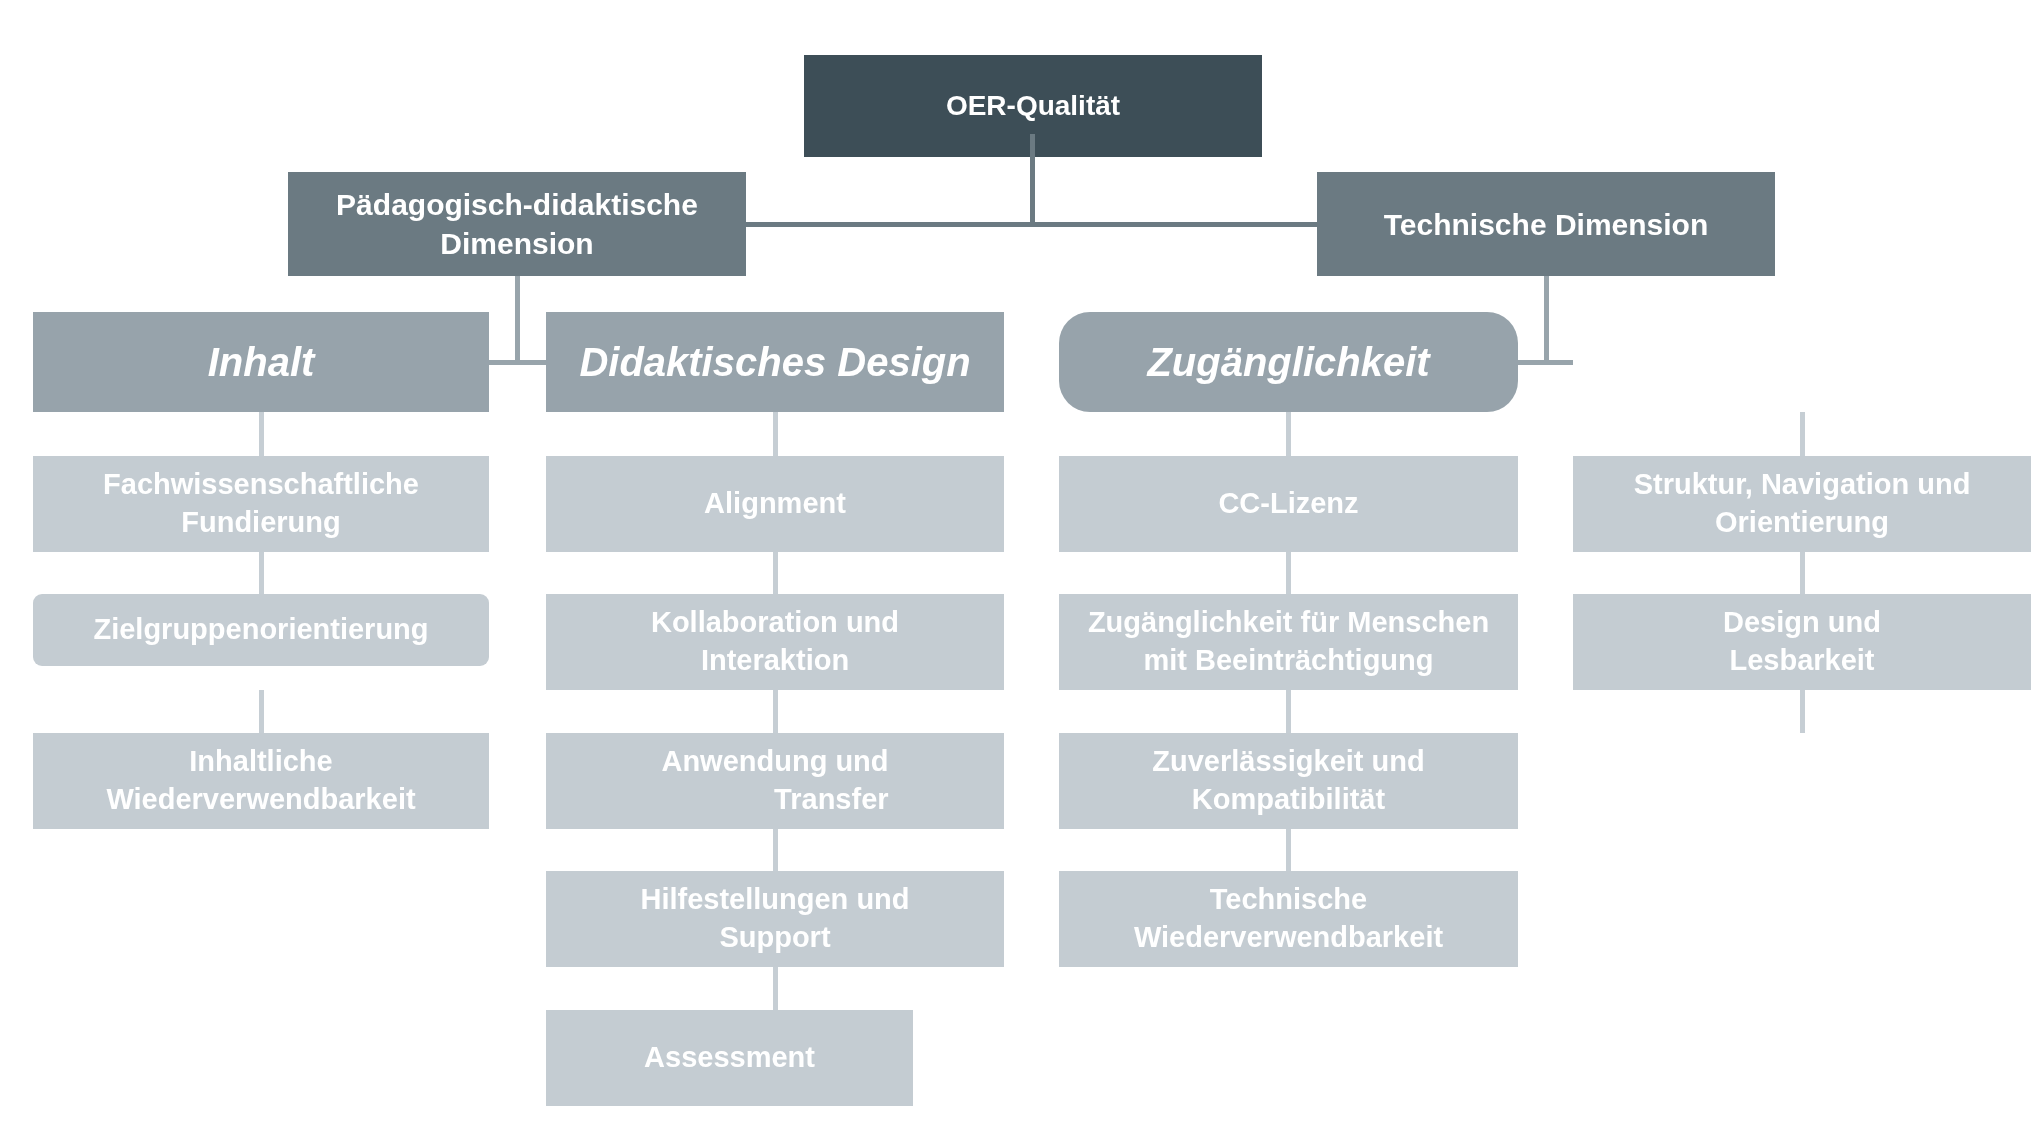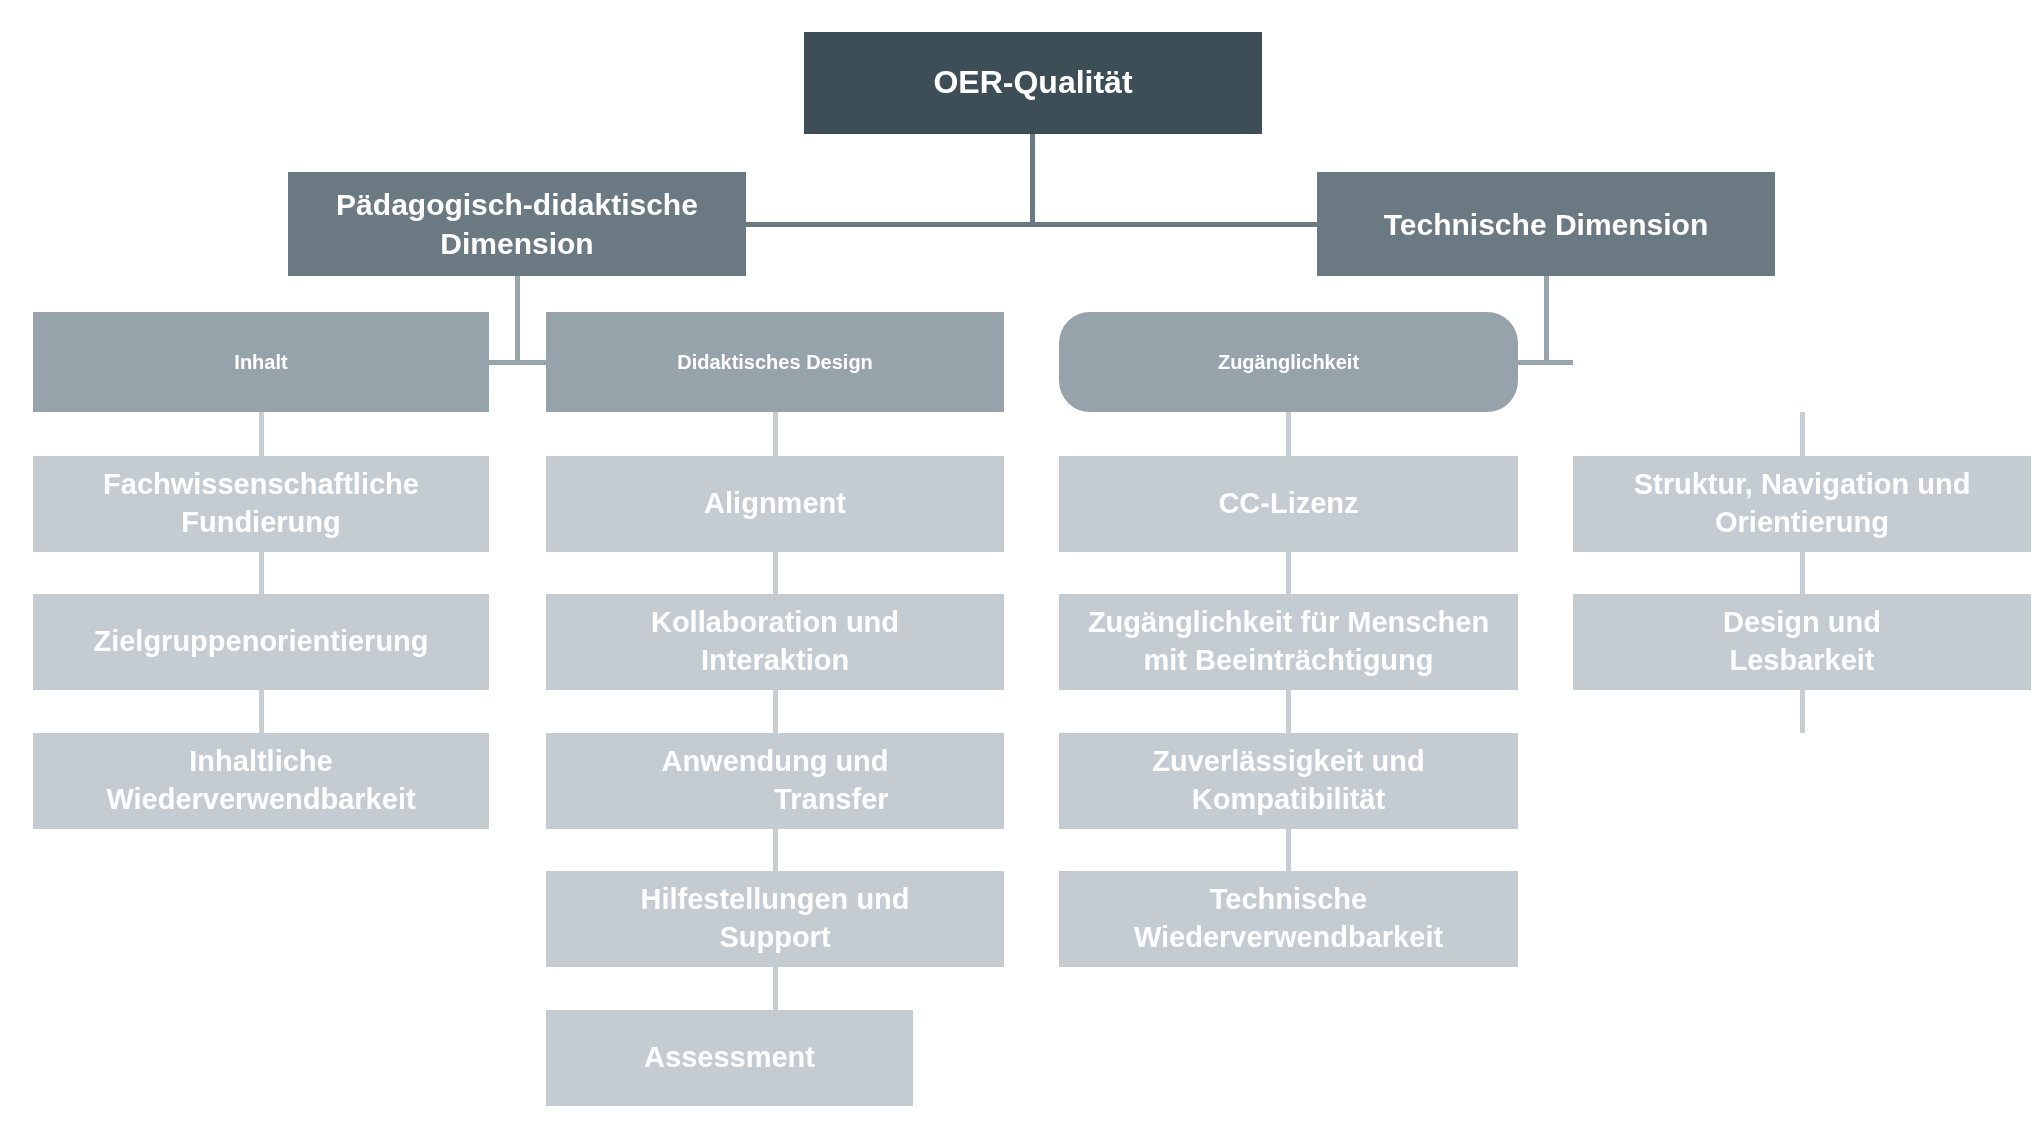--- a/index.html
+++ b/index.html
@@ -17,23 +17,23 @@
     align-items: center;
     justify-content: center;
     text-align: center;
     white-space: pre-line;
     color: var(--text, #ffffff);
     font-weight: bold;
     line-height: 1.3;
     box-sizing: border-box;
     padding: 0 12px;
   }
-  .l1 { background: var(--level1-bg, #3d4e57); font-size: 32px; }
+  .l1 { background: var(--level1-bg, #3d4e57); font-size: 28px; margin-top: 23px; }
   .l2 { background: var(--level2-bg, #6b7a82); font-size: 30px; }
-  .l3 { background: var(--level3-bg, #97a3ab); font-size: 20px; }
+  .l3 { background: var(--level3-bg, #97a3ab); font-size: 40px; font-style: italic; }
   .l4 { background: var(--level4-bg, #c4ccd2); font-size: 29px; }
   .line { position: absolute; }
   .cl1 { background: var(--line-l1, #6b7a82); }
   .cl2 { background: var(--line-l2, #98a4ab); }
   .cl3 { background: var(--line-l3, #c6ced4); }
 </style>
 </head>
 <body>
 
 <div id="canvas">
@@ -56,21 +56,21 @@
   <div class="box l3" style="left:33px; top:312px; width:456px; height:100px;">Inhalt</div>
   <div class="box l3" style="left:546px; top:312px; width:458px; height:100px;">Didaktisches Design</div>
   <div class="box l3" style="left:1059px; top:312px; width:459px; height:100px;border-radius:31px;">Zugänglichkeit</div>
 
   <div class="line cl3" style="left:259px; top:412px; width:5px; height:44px;"></div>
   <div class="line cl3" style="left:259px; top:552px; width:5px; height:42px;"></div>
   <div class="line cl3" style="left:259px; top:690px; width:5px; height:43px;"></div>
 
   <div class="box l4" style="left:33px; top:456px; width:456px; height:96px;">Fachwissenschaftliche
 Fundierung</div>
-  <div class="box l4" style="left:33px; top:594px; width:456px; height:96px;">Zielgruppenorientierung</div>
+  <div class="box l4" style="left:33px; top:594px; width:456px; height:72px;border-radius:9px;">Zielgruppenorientierung</div>
   <div class="box l4" style="left:33px; top:733px; width:456px; height:96px;padding-left:12px;">Inhaltliche
 Wiederverwendbarkeit</div>
 
   <div class="line cl3" style="left:773px; top:412px; width:5px; height:44px;"></div>
   <div class="line cl3" style="left:773px; top:552px; width:5px; height:42px;"></div>
   <div class="line cl3" style="left:773px; top:690px; width:5px; height:43px;"></div>
   <div class="line cl3" style="left:773px; top:829px; width:5px; height:42px;"></div>
   <div class="line cl3" style="left:773px; top:967px; width:5px; height:43px;"></div>
 
   <div class="box l4" style="left:546px; top:456px; width:458px; height:96px;">Alignment</div>

